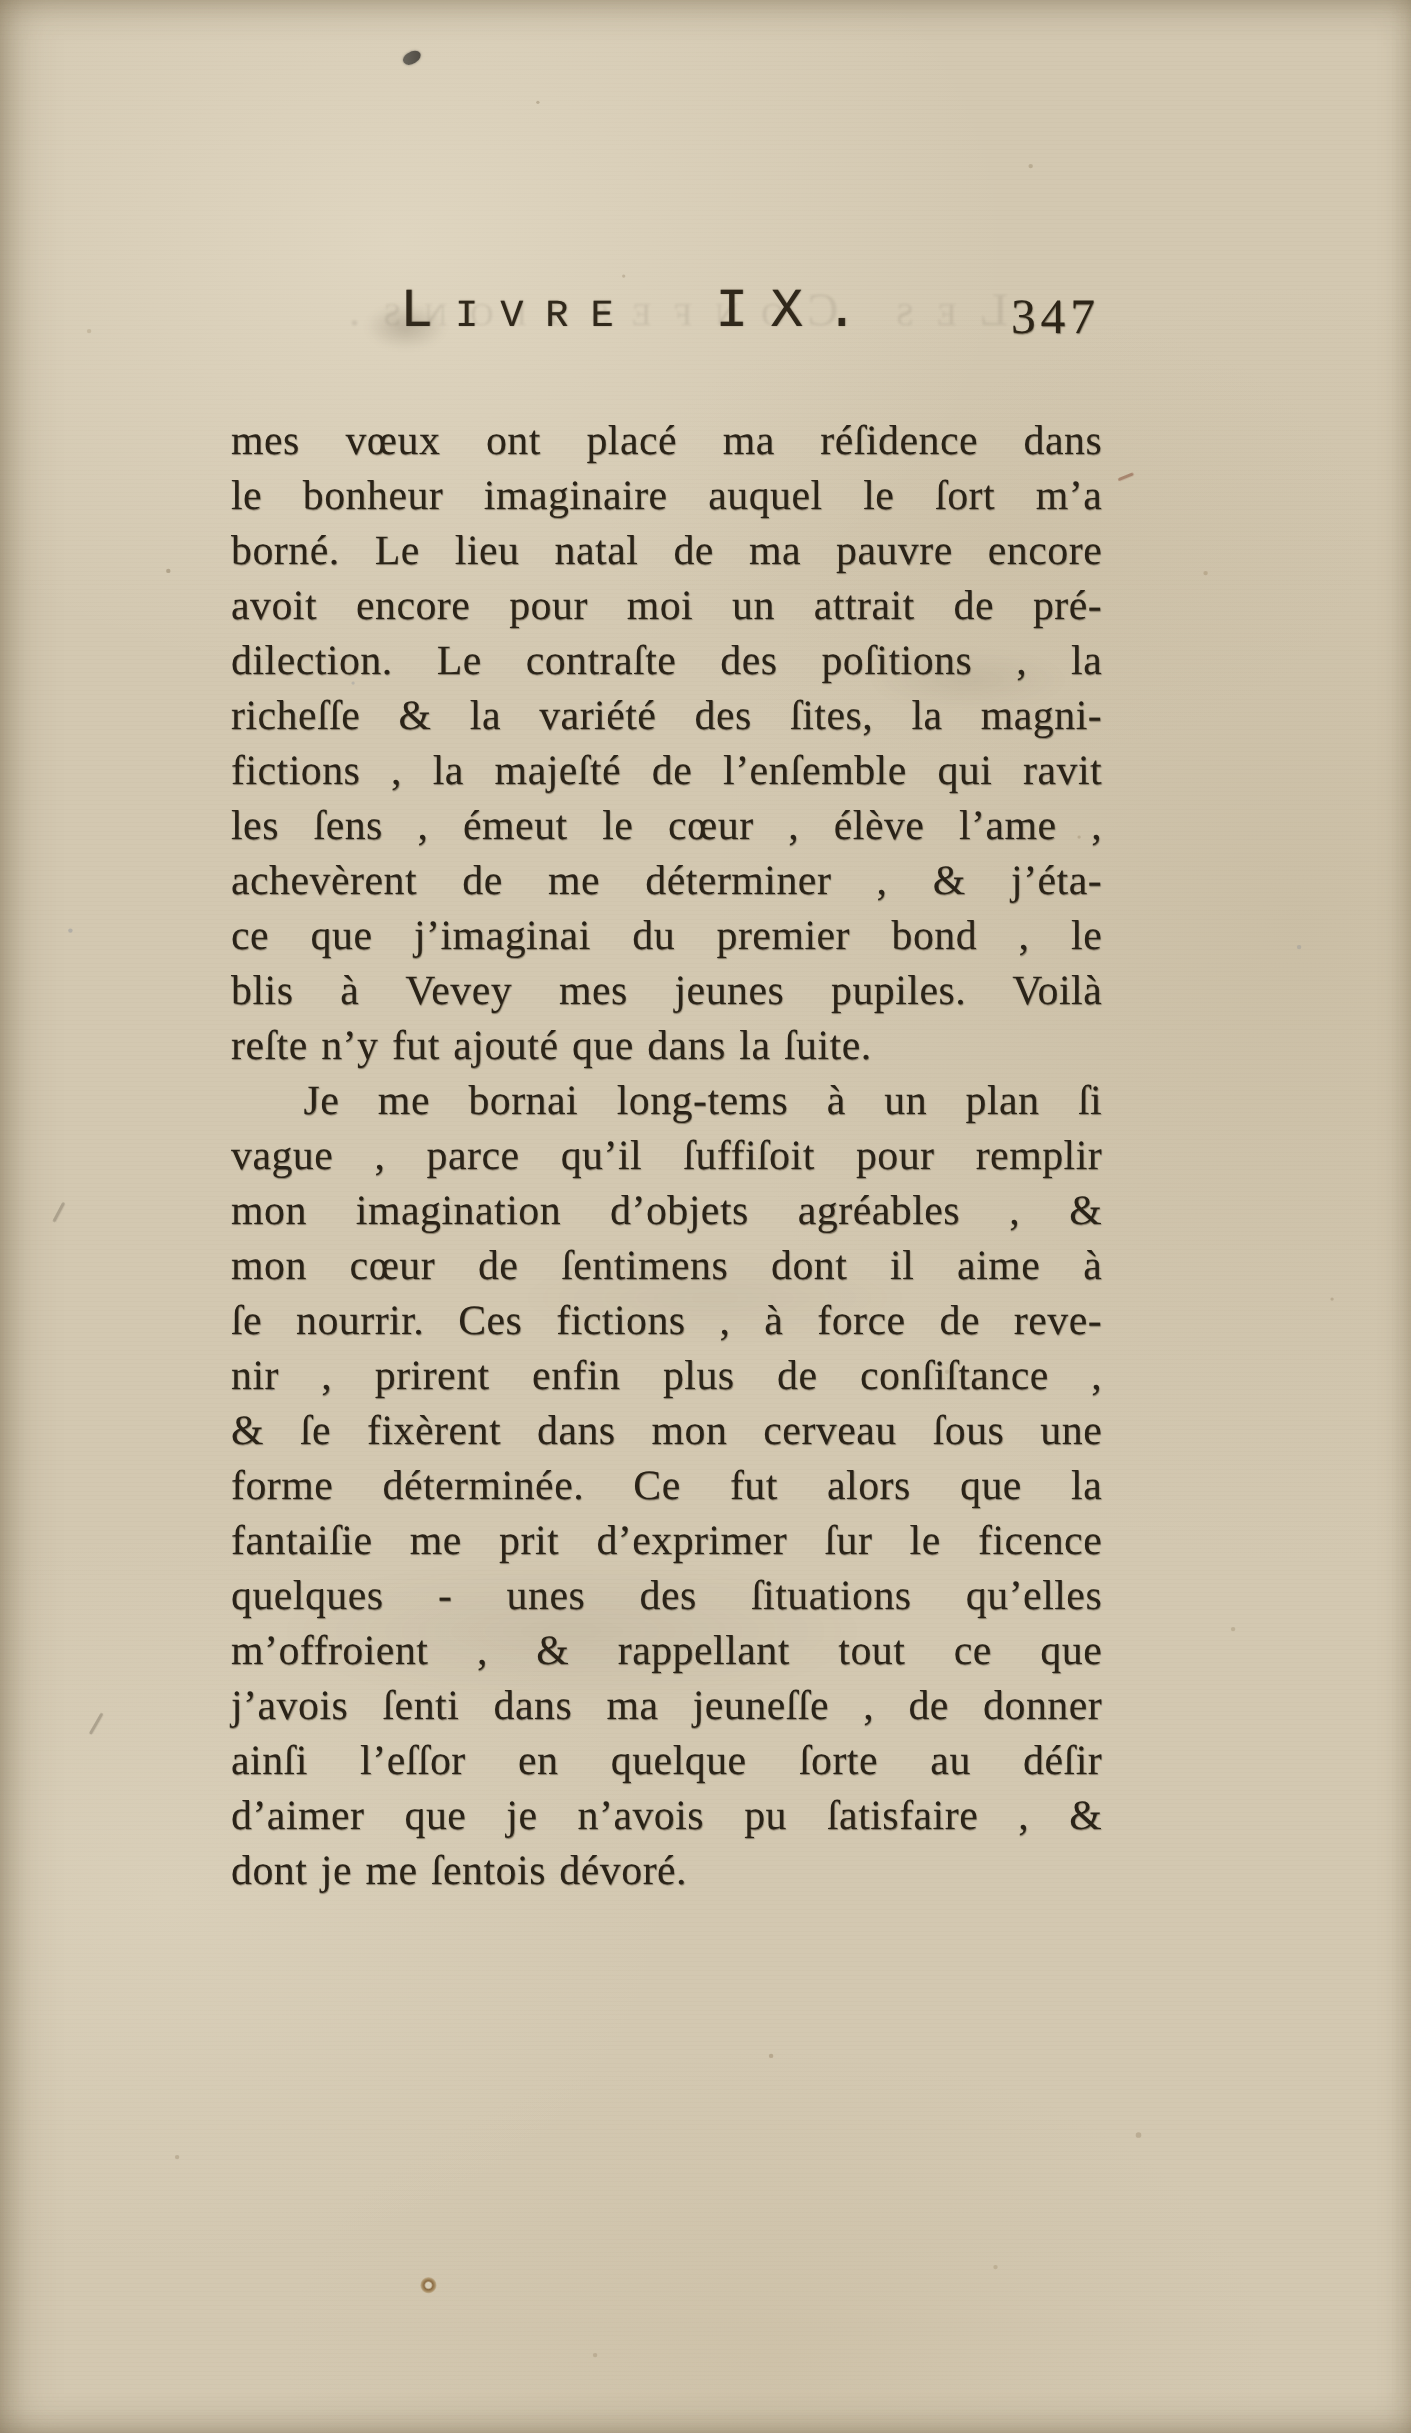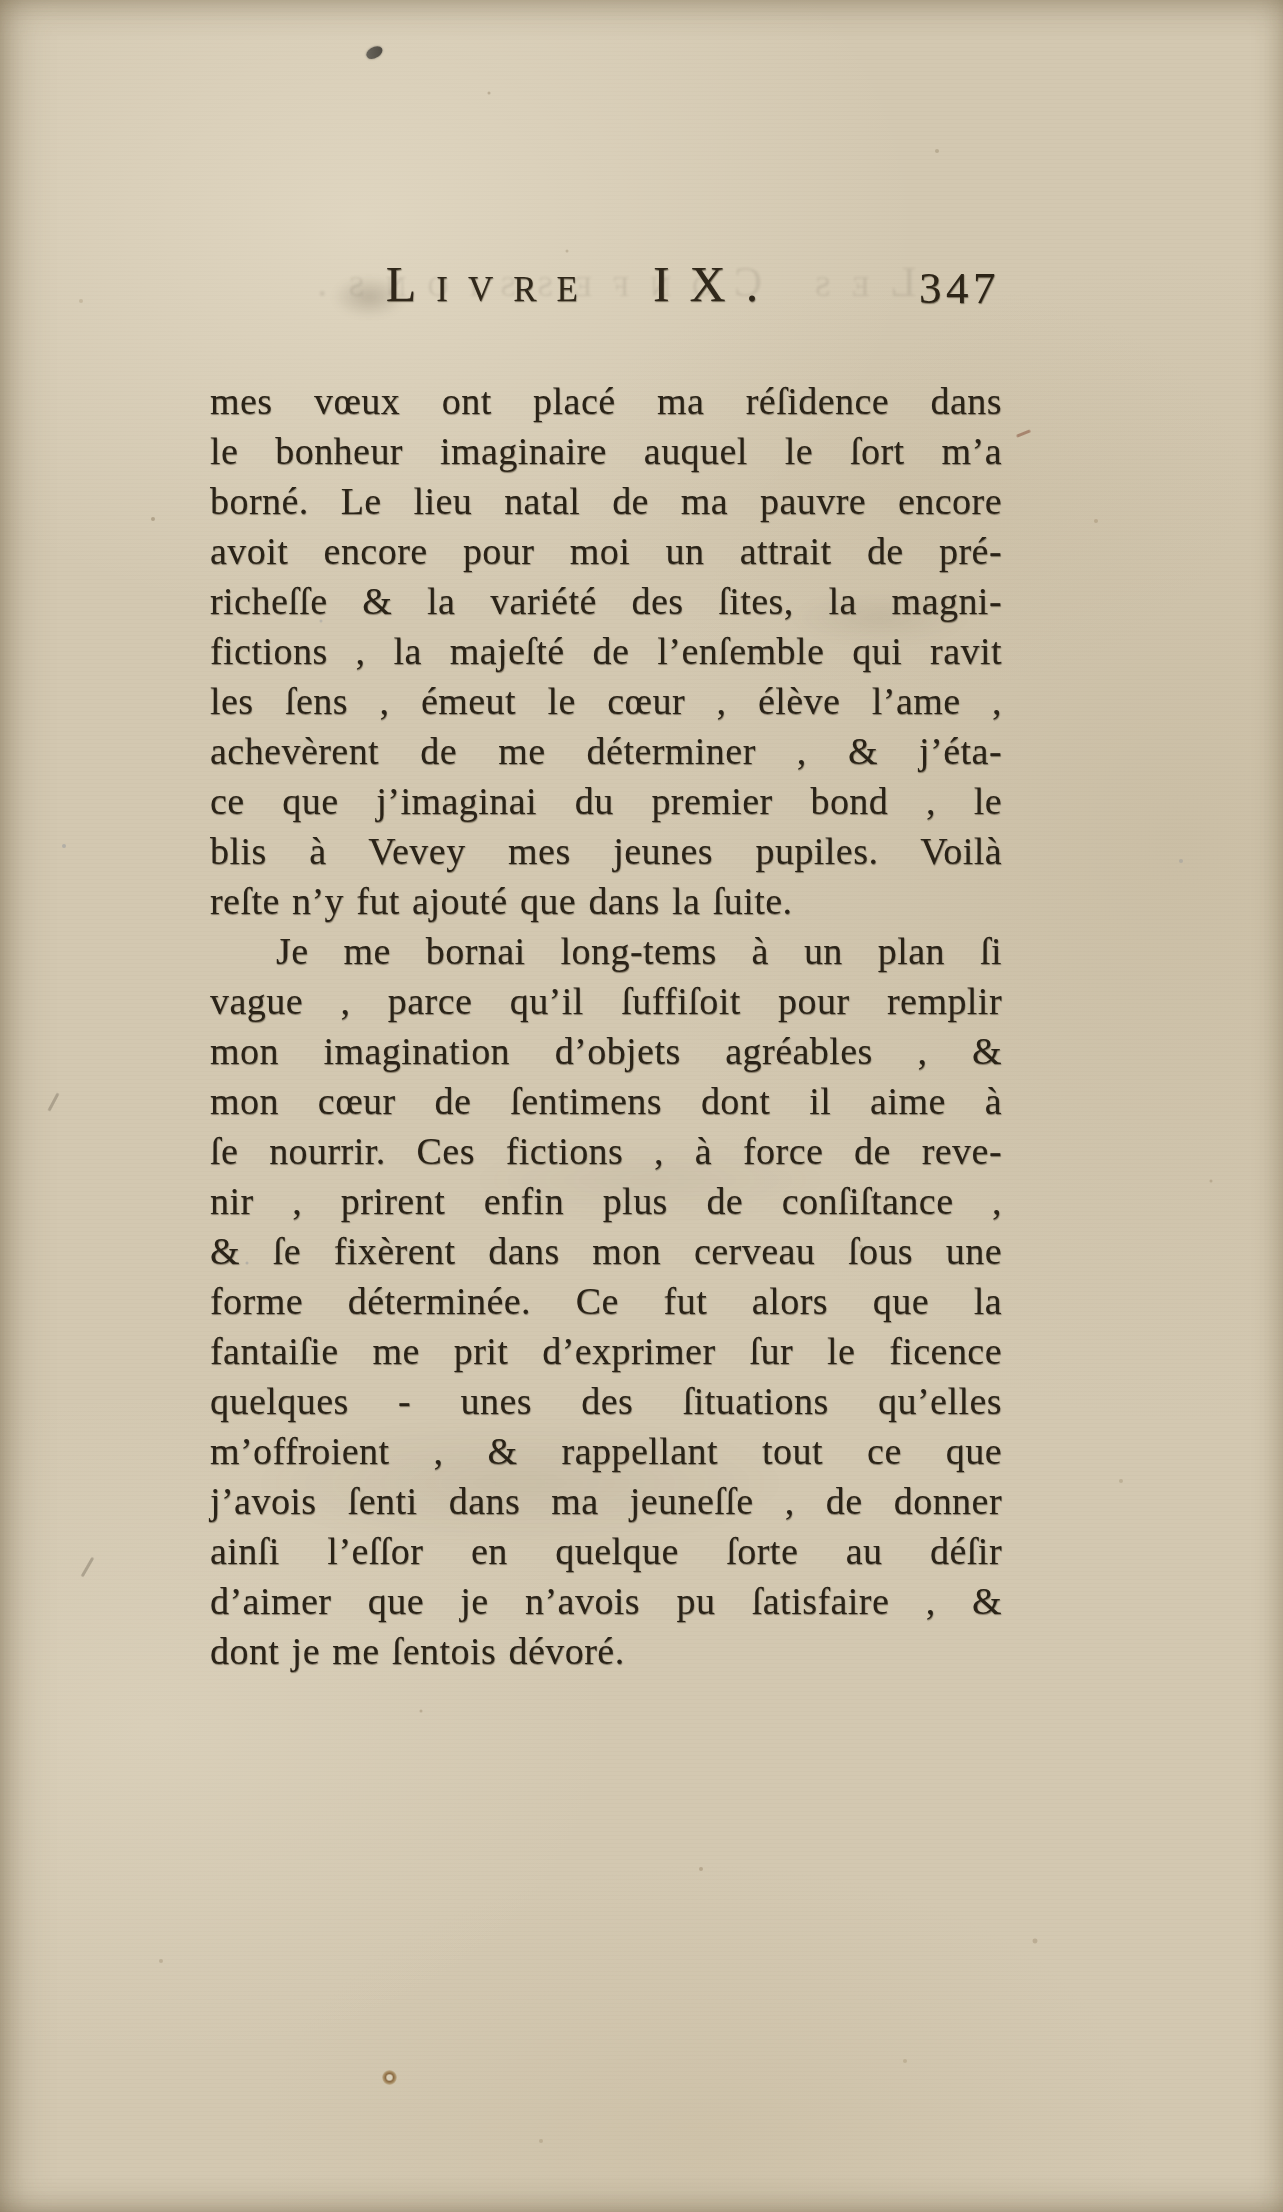--- a/index.html
+++ b/index.html
@@ -32,20 +32,21 @@
   }
   .running-title{
     position:absolute;left:0;right:0;top:0;
     text-align:center;
     transform:translateX(-24px);
     font-variant:small-caps;
     font-size:50px;line-height:64px;
     letter-spacing:0.40em;word-spacing:0.45em;
     color:#30281b;
     text-shadow:0.5px 0.8px 1.1px rgba(46,36,20,0.55);
+    font-family:Liberation Mono, monospace;
   }
   .page-number{
     position:absolute;right:2px;top:6px;
     font-size:45px;line-height:60px;letter-spacing:0.10em;
     color:#2c2417;
     text-shadow:0.5px 0.8px 1.1px rgba(46,36,20,0.55);
   }
 
   
   .body-block{
@@ -159,20 +160,21 @@
   <div class="header-row">
     <div class="running-title">Livre IX.</div>
     <div class="page-number">347</div>
   </div>
 
   <div class="body-block">
       <div class="line">mes vœux ont placé ma réſidence dans</div>
       <div class="line">le bonheur imaginaire auquel le ſort m’a</div>
       <div class="line">borné. Le lieu natal de ma pauvre encore</div>
       <div class="line">avoit encore pour moi un attrait de pré-</div>
+      <div class="line">dilection. Le contraſte des poſitions , la</div>
       <div class="line">richeſſe &amp; la variété des ſites, la magni-</div>
       <div class="line">fictions , la majeſté de l’enſemble qui ravit</div>
       <div class="line">les ſens , émeut le cœur , élève l’ame ,</div>
       <div class="line">achevèrent de me déterminer , &amp; j’éta-</div>
       <div class="line">ce que j’imaginai du premier bond , le</div>
       <div class="line">blis à Vevey mes jeunes pupiles. Voilà</div>
       <div class="line end">reſte n’y fut ajouté que dans la ſuite.</div>
       <div class="line indent">Je me bornai long-tems à un plan ſi</div>
       <div class="line">vague , parce qu’il ſuffiſoit pour remplir</div>
       <div class="line">mon imagination d’objets agréables , &amp;</div>

